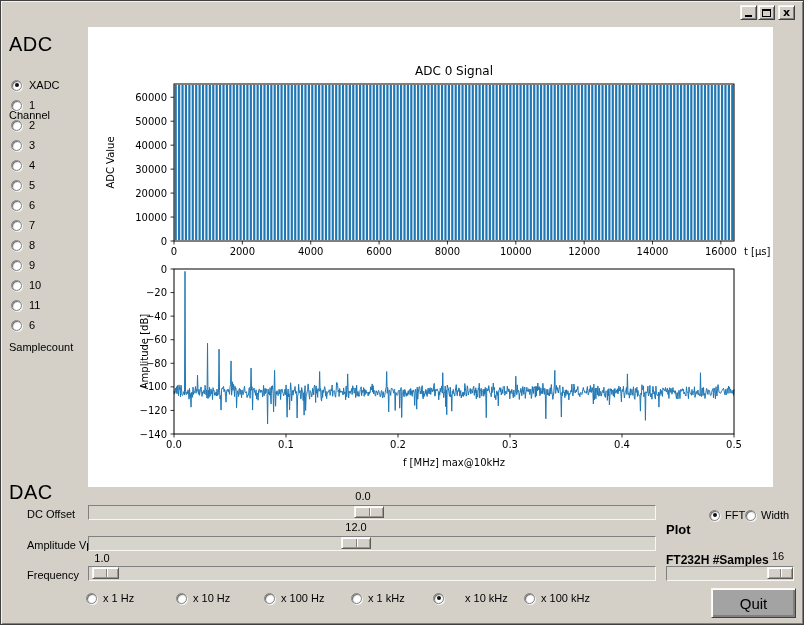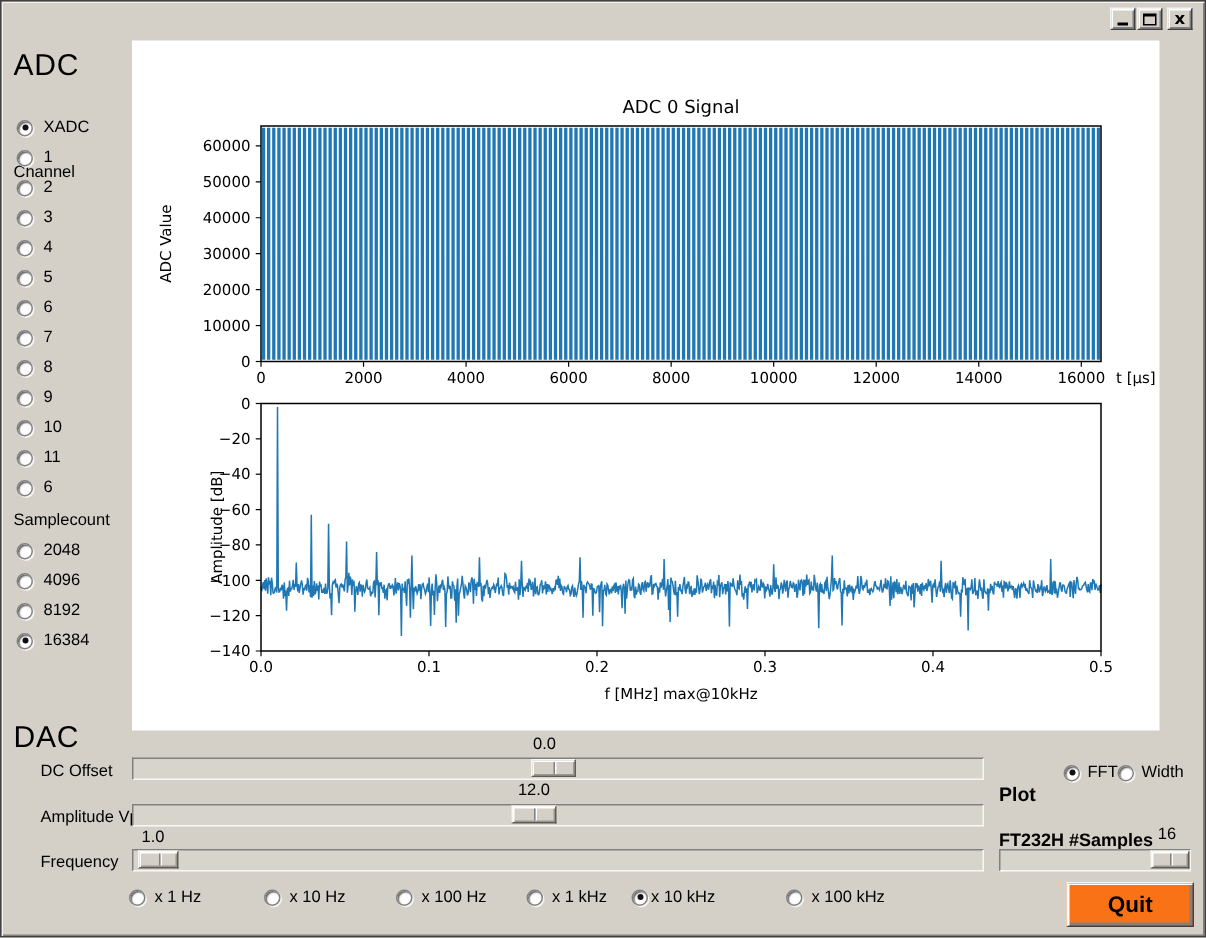--- a/index.html
+++ b/index.html
@@ -56,24 +56,24 @@
   }
   .handle{
     position:absolute;top:0;height:12px;background:#d4d0c8;
     border:1px solid;border-color:#f8f7f4 #5f5c55 #5f5c55 #f8f7f4;
     box-shadow:inset 1px 1px 0 #fff, inset -1px -1px 0 #9a968e;
   }
   .handle .ridge{position:absolute;left:50%;top:1px;bottom:1px;width:1px;background:#808080;box-shadow:1px 0 0 #fff;}
   .plot-radio-group label{position:absolute;top:0;}
   .mult-row label{position:absolute;top:0;}
   .quit-btn{
-    position:absolute;left:710px;top:587px;width:85px;height:30px;background:#f97316;
+    position:absolute;left:710px;top:587px;width:85px;height:30px;background:#a3a3a3;
     border:1px solid;border-color:#f8f7f4 #404040 #404040 #f8f7f4;
     box-shadow:inset 1px 1px 0 #fff, inset -2px -2px 0 #808080;
-    font-family:"Liberation Sans",sans-serif;font-weight:bold;font-size:15px;
+    font-family:"Liberation Sans",sans-serif;font-weight:normal;font-size:15px;
     display:flex;align-items:center;justify-content:center;cursor:default;
   }
 </style>
 </head>
 <body>
 
 <div class="win">
 
   <div class="tbtn min">
       <span class="glyph-min"></span>
@@ -137,39 +137,20 @@
         <label class="radio-row">
           <span class="radio"></span>
           <span class="rlabel">11</span>
         </label>
         <label class="radio-row">
           <span class="radio"></span>
           <span class="rlabel">6</span>
         </label>
       </div>
     <div class="sub-label" style="top:314px;">Samplecount</div>
-    <div class="radio-col" style="top:330px;">
-
-    <label class="radio-row">
-          <span class="radio"></span>
-          <span class="rlabel">2048</span>
-        </label>
-        <label class="radio-row">
-          <span class="radio"></span>
-          <span class="rlabel">4096</span>
-        </label>
-        <label class="radio-row">
-          <span class="radio"></span>
-          <span class="rlabel">8192</span>
-        </label>
-        <label class="radio-row">
-          <span class="radio on"></span>
-          <span class="rlabel">16384</span>
-        </label>
-      </div>
   </div>
 
   <div class="figure">
     <svg id="figsvg" width="685" height="460" viewBox="0 0 685 460">
         <path d="M87.71 58.1L87.71 212.9M91.12 58.1L91.12 212.9M94.54 58.1L94.54 212.9M97.95 58.1L97.95 212.9M101.37 58.1L101.37 212.9M104.78 58.1L104.78 212.9M108.20 58.1L108.20 212.9M111.61 58.1L111.61 212.9M115.02 58.1L115.02 212.9M118.44 58.1L118.44 212.9M121.85 58.1L121.85 212.9M125.27 58.1L125.27 212.9M128.68 58.1L128.68 212.9M132.10 58.1L132.10 212.9M135.51 58.1L135.51 212.9M138.93 58.1L138.93 212.9M142.34 58.1L142.34 212.9M145.76 58.1L145.76 212.9M149.17 58.1L149.17 212.9M152.59 58.1L152.59 212.9M156.00 58.1L156.00 212.9M159.41 58.1L159.41 212.9M162.83 58.1L162.83 212.9M166.24 58.1L166.24 212.9M169.66 58.1L169.66 212.9M173.07 58.1L173.07 212.9M176.49 58.1L176.49 212.9M179.90 58.1L179.90 212.9M183.32 58.1L183.32 212.9M186.73 58.1L186.73 212.9M190.15 58.1L190.15 212.9M193.56 58.1L193.56 212.9M196.98 58.1L196.98 212.9M200.39 58.1L200.39 212.9M203.80 58.1L203.80 212.9M207.22 58.1L207.22 212.9M210.63 58.1L210.63 212.9M214.05 58.1L214.05 212.9M217.46 58.1L217.46 212.9M220.88 58.1L220.88 212.9M224.29 58.1L224.29 212.9M227.71 58.1L227.71 212.9M231.12 58.1L231.12 212.9M234.54 58.1L234.54 212.9M237.95 58.1L237.95 212.9M241.37 58.1L241.37 212.9M244.78 58.1L244.78 212.9M248.20 58.1L248.20 212.9M251.61 58.1L251.61 212.9M255.02 58.1L255.02 212.9M258.44 58.1L258.44 212.9M261.85 58.1L261.85 212.9M265.27 58.1L265.27 212.9M268.68 58.1L268.68 212.9M272.10 58.1L272.10 212.9M275.51 58.1L275.51 212.9M278.93 58.1L278.93 212.9M282.34 58.1L282.34 212.9M285.76 58.1L285.76 212.9M289.17 58.1L289.17 212.9M292.59 58.1L292.59 212.9M296.00 58.1L296.00 212.9M299.41 58.1L299.41 212.9M302.83 58.1L302.83 212.9M306.24 58.1L306.24 212.9M309.66 58.1L309.66 212.9M313.07 58.1L313.07 212.9M316.49 58.1L316.49 212.9M319.90 58.1L319.90 212.9M323.32 58.1L323.32 212.9M326.73 58.1L326.73 212.9M330.15 58.1L330.15 212.9M333.56 58.1L333.56 212.9M336.98 58.1L336.98 212.9M340.39 58.1L340.39 212.9M343.80 58.1L343.80 212.9M347.22 58.1L347.22 212.9M350.63 58.1L350.63 212.9M354.05 58.1L354.05 212.9M357.46 58.1L357.46 212.9M360.88 58.1L360.88 212.9M364.29 58.1L364.29 212.9M367.71 58.1L367.71 212.9M371.12 58.1L371.12 212.9M374.54 58.1L374.54 212.9M377.95 58.1L377.95 212.9M381.37 58.1L381.37 212.9M384.78 58.1L384.78 212.9M388.20 58.1L388.20 212.9M391.61 58.1L391.61 212.9M395.02 58.1L395.02 212.9M398.44 58.1L398.44 212.9M401.85 58.1L401.85 212.9M405.27 58.1L405.27 212.9M408.68 58.1L408.68 212.9M412.10 58.1L412.10 212.9M415.51 58.1L415.51 212.9M418.93 58.1L418.93 212.9M422.34 58.1L422.34 212.9M425.76 58.1L425.76 212.9M429.17 58.1L429.17 212.9M432.59 58.1L432.59 212.9M436.00 58.1L436.00 212.9M439.41 58.1L439.41 212.9M442.83 58.1L442.83 212.9M446.24 58.1L446.24 212.9M449.66 58.1L449.66 212.9M453.07 58.1L453.07 212.9M456.49 58.1L456.49 212.9M459.90 58.1L459.90 212.9M463.32 58.1L463.32 212.9M466.73 58.1L466.73 212.9M470.15 58.1L470.15 212.9M473.56 58.1L473.56 212.9M476.98 58.1L476.98 212.9M480.39 58.1L480.39 212.9M483.80 58.1L483.80 212.9M487.22 58.1L487.22 212.9M490.63 58.1L490.63 212.9M494.05 58.1L494.05 212.9M497.46 58.1L497.46 212.9M500.88 58.1L500.88 212.9M504.29 58.1L504.29 212.9M507.71 58.1L507.71 212.9M511.12 58.1L511.12 212.9M514.54 58.1L514.54 212.9M517.95 58.1L517.95 212.9M521.37 58.1L521.37 212.9M524.78 58.1L524.78 212.9M528.20 58.1L528.20 212.9M531.61 58.1L531.61 212.9M535.02 58.1L535.02 212.9M538.44 58.1L538.44 212.9M541.85 58.1L541.85 212.9M545.27 58.1L545.27 212.9M548.68 58.1L548.68 212.9M552.10 58.1L552.10 212.9M555.51 58.1L555.51 212.9M558.93 58.1L558.93 212.9M562.34 58.1L562.34 212.9M565.76 58.1L565.76 212.9M569.17 58.1L569.17 212.9M572.59 58.1L572.59 212.9M576.00 58.1L576.00 212.9M579.41 58.1L579.41 212.9M582.83 58.1L582.83 212.9M586.24 58.1L586.24 212.9M589.66 58.1L589.66 212.9M593.07 58.1L593.07 212.9M596.49 58.1L596.49 212.9M599.90 58.1L599.90 212.9M603.32 58.1L603.32 212.9M606.73 58.1L606.73 212.9M610.15 58.1L610.15 212.9M613.56 58.1L613.56 212.9M616.98 58.1L616.98 212.9M620.39 58.1L620.39 212.9M623.80 58.1L623.80 212.9M627.22 58.1L627.22 212.9M630.63 58.1L630.63 212.9M634.05 58.1L634.05 212.9M637.46 58.1L637.46 212.9M640.88 58.1L640.88 212.9M644.29 58.1L644.29 212.9" stroke="#1f77b4" stroke-width="2.2" fill="none"></path>
         <line x1="86" y1="214" x2="86" y2="217.5" stroke="#000" stroke-width="0.8"></line>
         <text x="86" y="228" font-size="10" text-anchor="middle" fill="#000" font-family="&quot;DejaVu Sans&quot;,sans-serif">0</text>
         <line x1="154.359375" y1="214" x2="154.359375" y2="217.5" stroke="#000" stroke-width="0.8"></line>
         <text x="154.359375" y="228" font-size="10" text-anchor="middle" fill="#000" font-family="&quot;DejaVu Sans&quot;,sans-serif">2000</text>
         <line x1="222.71875" y1="214" x2="222.71875" y2="217.5" stroke="#000" stroke-width="0.8"></line>
@@ -298,21 +279,21 @@
         <span class="rlabel">x 10 Hz</span>
       </label>
       <label class="radio-row" style="height: 14px; gap: 6px; left: 263px;">
         <span class="radio"></span>
         <span class="rlabel">x 100 Hz</span>
       </label>
       <label class="radio-row" style="height: 14px; gap: 6px; left: 350px;">
         <span class="radio"></span>
         <span class="rlabel">x 1 kHz</span>
       </label>
-      <label class="radio-row" style="height: 14px; gap: 2px; left: 420px;">
+      <label class="radio-row" style="height: 14px; gap: 21px; left: 432px;">
         <span class="radio on"></span>
         <span class="rlabel">x 10 kHz</span>
       </label>
       <label class="radio-row" style="height: 14px; gap: 6px; left: 523px;">
         <span class="radio"></span>
         <span class="rlabel">x 100 kHz</span>
       </label>
     </div>
 
   <button class="quit-btn">Quit</button>

